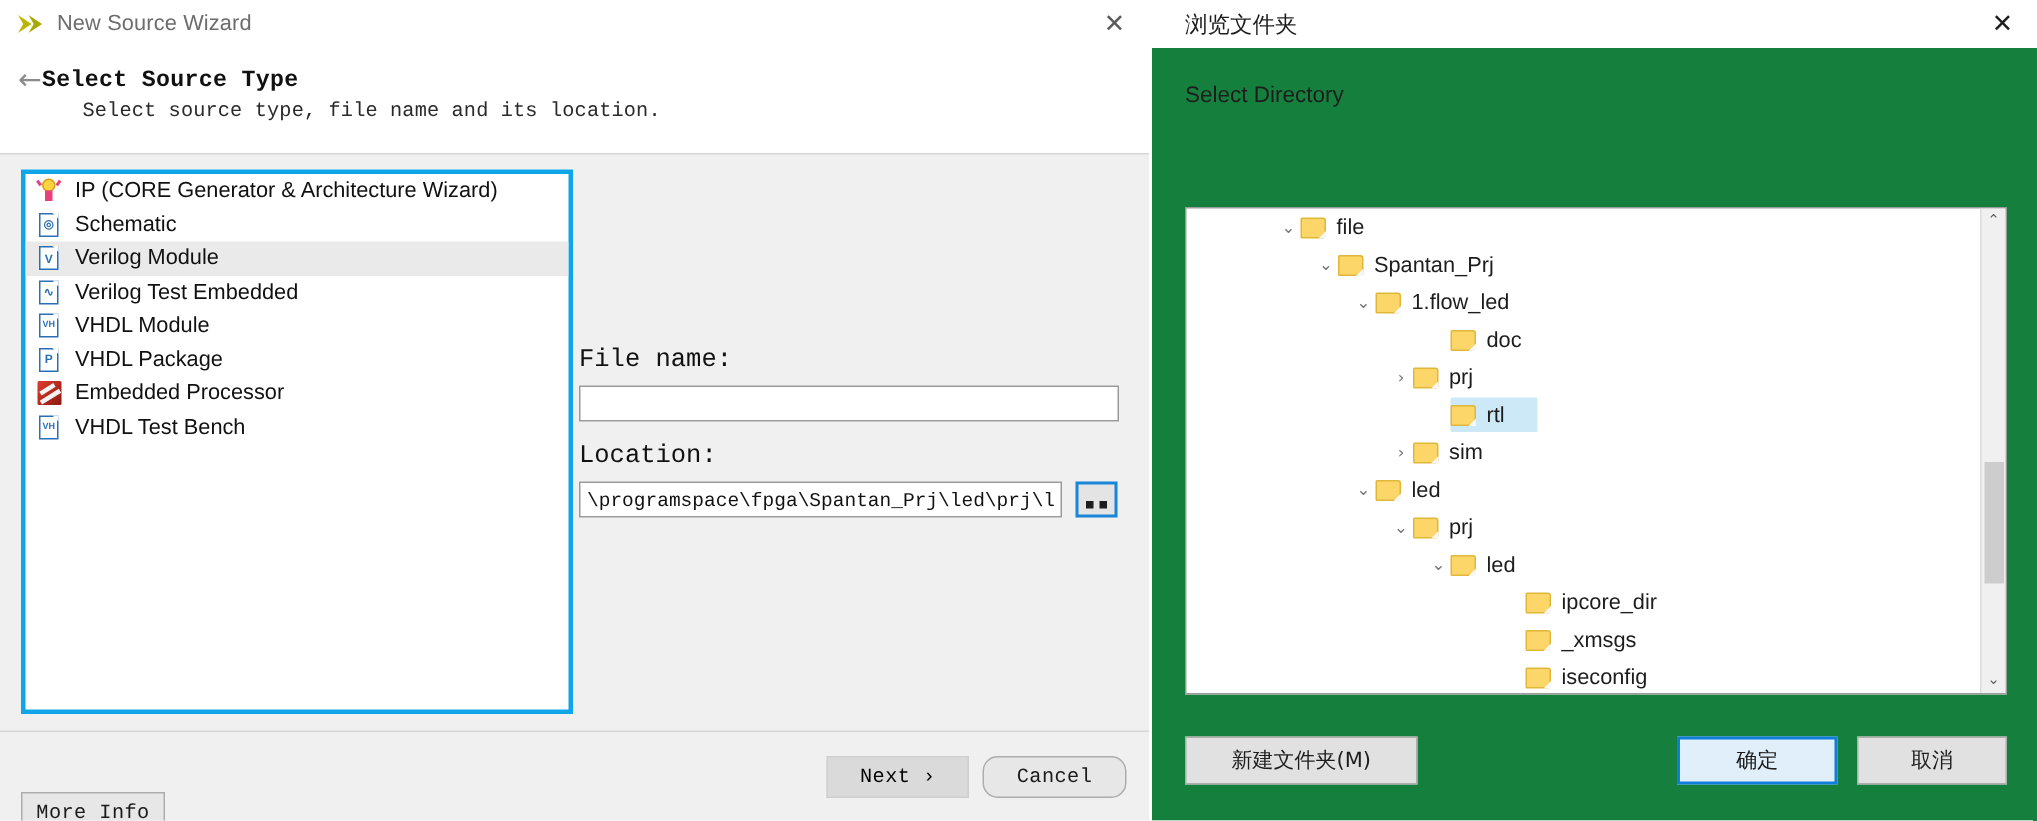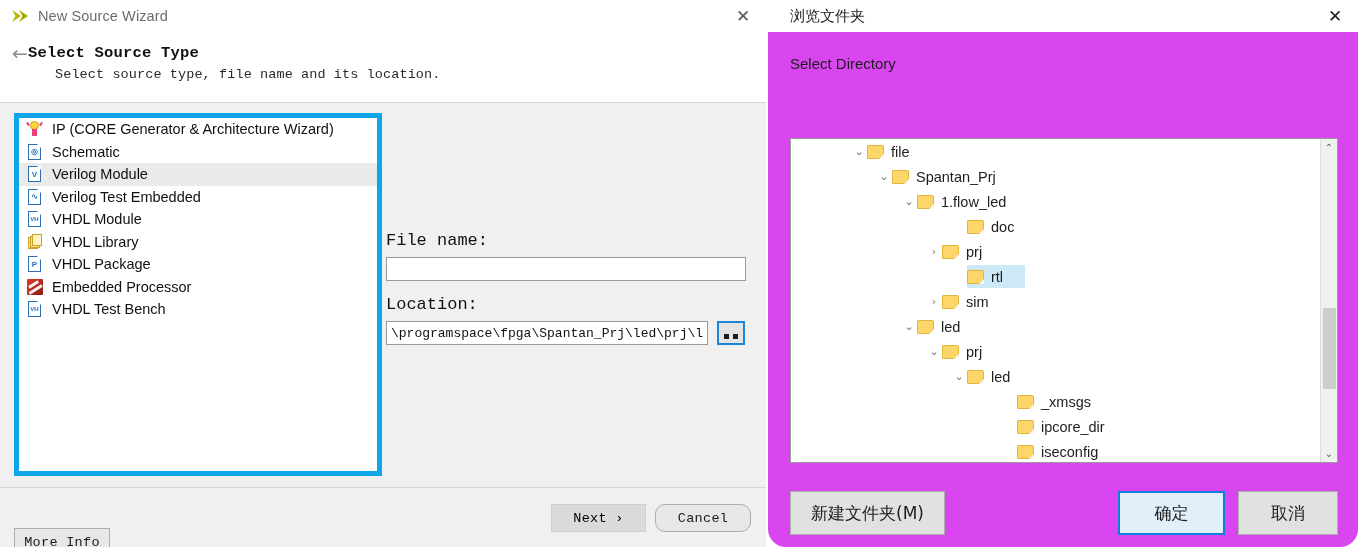--- a/index.html
+++ b/index.html
@@ -56,21 +56,21 @@
     font-size:13.5px;color:#2a2a2a;letter-spacing:.1px;
   }
   .wiz-body{
     position:absolute;left:0;top:102px;width:766px;height:385px;
     background:#f0f0f0;
     border-top:1px solid #d7d7d7;
     box-sizing:border-box;
   }
   .srclist{
     position:absolute;left:14px;top:10px;width:368px;height:363px;
-    background:#ffffff;border:5px solid #0ea5e9;box-sizing:border-box;
+    background:#ffffff;border:3px solid #0ea5e9;box-sizing:border-box;
     overflow:hidden;
   }
   .src-item{
     display:flex;align-items:center;height:22.5px;padding-left:6px;
     font-size:14.5px;color:#111;
   }
   .src-item.sel{background:#eaeaea;}
   .src-ic{
     width:19px;height:19px;margin-right:8px;flex:none;
     display:flex;align-items:center;justify-content:center;
@@ -158,22 +158,21 @@
     display:flex;align-items:center;justify-content:center;
     letter-spacing:.3px;
   }
   .btn.moreinfo{left:14px;top:16px;width:96px;margin-top:24px;}
   .btn.next{left:551px;top:16px;width:95px;background:#dadada;color:#000000;border-color:#cfcfcf;}
   .btn.cancel{left:655px;top:16px;width:96px;border-radius:10px;}
 
   
   .browse{
     position:absolute;left:768px;top:0;width:590px;height:547px;
-    background:#d946ef;
-    border-radius:18px;
+    background:#15803d;
   }
   .br-titlebar{
     position:absolute;left:0;top:0;width:590px;height:32px;background:#ffffff;
     display:flex;align-items:center;
   }
   .br-title{
     margin-left:22px;font-size:15px;color:#1d1d1d;
     font-family:"DejaVu Sans","Liberation Sans",sans-serif;
   }
   .br-close{
@@ -224,23 +223,23 @@
     height:17px;display:flex;align-items:center;justify-content:center;
     font-size:10px;color:#606060;font-family:"DejaVu Sans", sans-serif;
   }
   .vs-thumb{
     position:absolute;left:2px;width:13px;background:#cdcdcd;
   }
   .br-footer{
     position:absolute;left:0;top:480px;width:590px;height:67px;
   }
   .br-btn{
-    position:absolute;height:44px;box-sizing:border-box;
+    position:absolute;height:32px;box-sizing:border-box;
     background:#e1e1e1;border:1px solid #adadad;
-    font-size:17px;color:#1d1d1d;
+    font-size:14px;color:#1d1d1d;
     display:flex;align-items:center;justify-content:center;
     font-family:"DejaVu Sans","Liberation Sans",sans-serif;
   }
   .br-btn.newfolder{left:22px;top:11px;width:155px;}
   .br-btn.ok{left:350px;top:11px;width:107px;background:#e1effa;border:2px solid #0f7ddb;}
   .br-btn.cancel{left:470px;top:11px;width:100px;}
 </style>
 </head>
 <body>
 
@@ -301,30 +300,20 @@
             <span class="src-ic">
               <span class="doc-ic">
                 <sup style="font-size:6px">V</sup>
                 <sub style="font-size:6px">H</sub>
               </span>
             </span>
             <span>VHDL Module</span>
           </div>
           <div class="src-item">
             <span class="src-ic">
-              <span class="ic-lib">
-                <span></span>
-                <span></span>
-                <span></span>
-              </span>
-            </span>
-            <span>VHDL Library</span>
-          </div>
-          <div class="src-item">
-            <span class="src-ic">
               <span class="doc-ic">P</span>
             </span>
             <span>VHDL Package</span>
           </div>
           <div class="src-item">
             <span class="src-ic">
               <span class="ic-emb"></span>
             </span>
             <span>Embedded Processor</span>
           </div>
@@ -430,27 +419,27 @@
           <div class="tnode">
             <span style="display: inline-block; flex: 0 0 auto; width: 160px;"></span>
             <span class="tw">⌄</span>
             <span class="fold"></span>
             <span class="tlabel">led</span>
           </div>
           <div class="tnode">
             <span style="display: inline-block; flex: 0 0 auto; width: 210px;"></span>
             <span class="tw"></span>
             <span class="fold"></span>
-            <span class="tlabel">_xmsgs</span>
+            <span class="tlabel">ipcore_dir</span>
           </div>
           <div class="tnode">
             <span style="display: inline-block; flex: 0 0 auto; width: 210px;"></span>
             <span class="tw"></span>
             <span class="fold"></span>
-            <span class="tlabel">ipcore_dir</span>
+            <span class="tlabel">_xmsgs</span>
           </div>
           <div class="tnode">
             <span style="display: inline-block; flex: 0 0 auto; width: 210px;"></span>
             <span class="tw"></span>
             <span class="fold"></span>
             <span class="tlabel">iseconfig</span>
           </div>
         </div>
       <div class="vscroll">
         <div class="vs-arrow">⌃</div>

